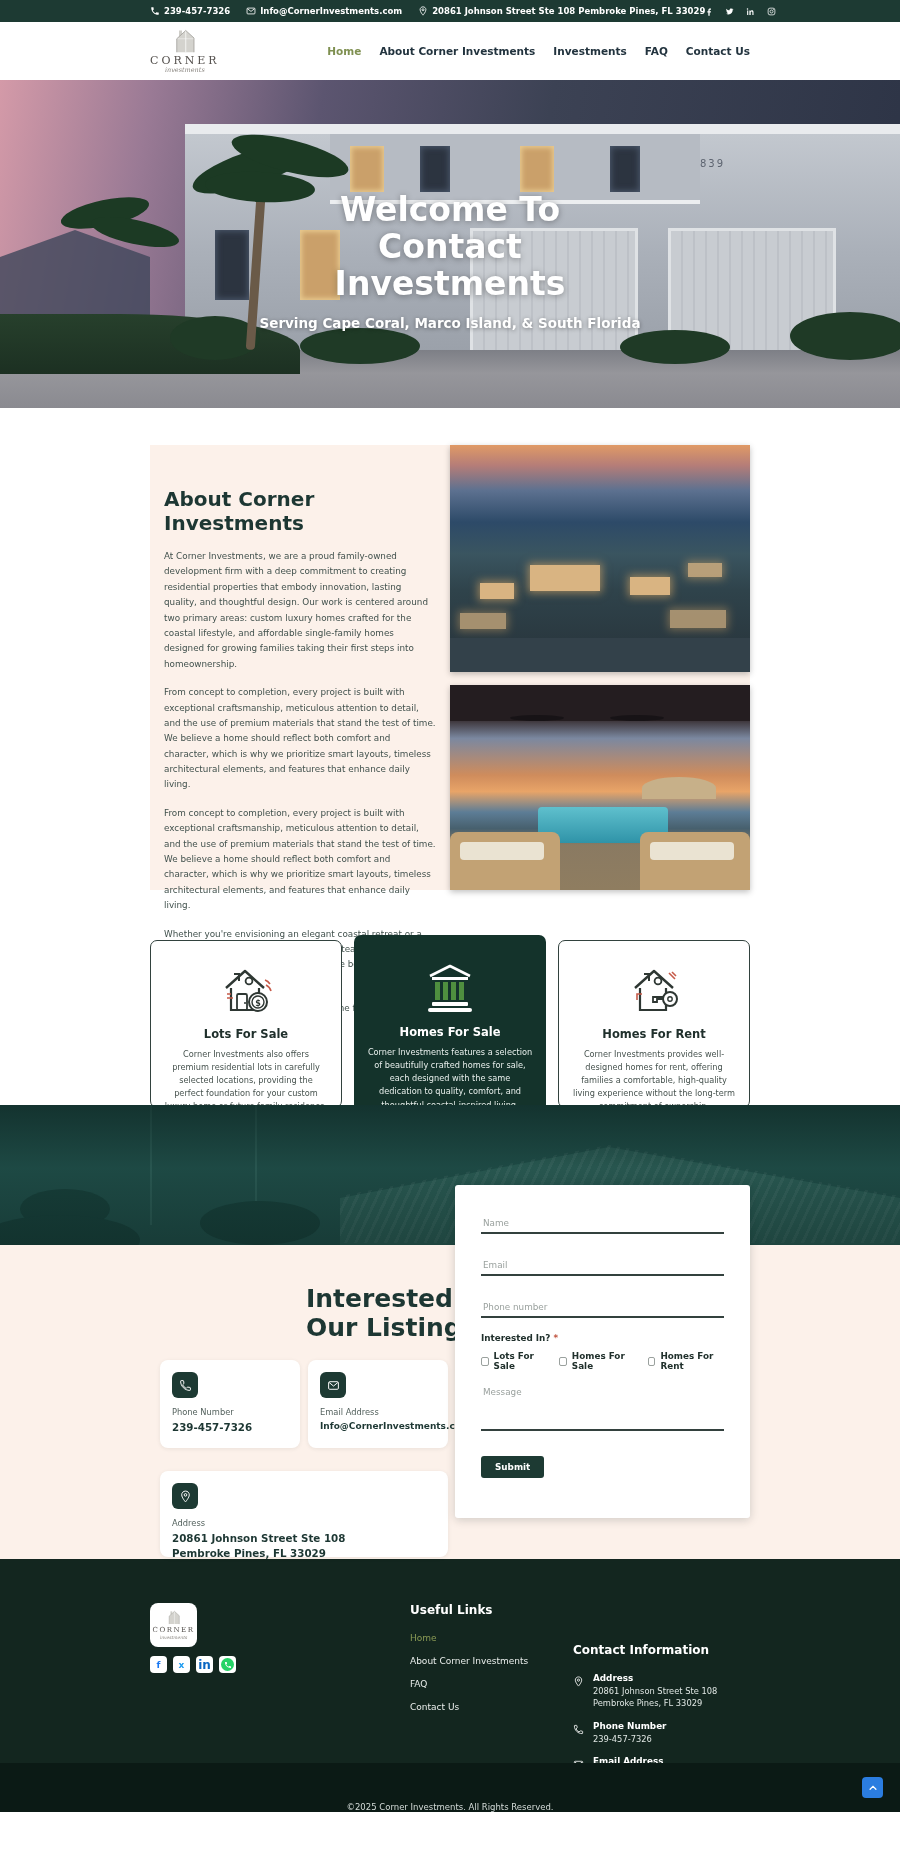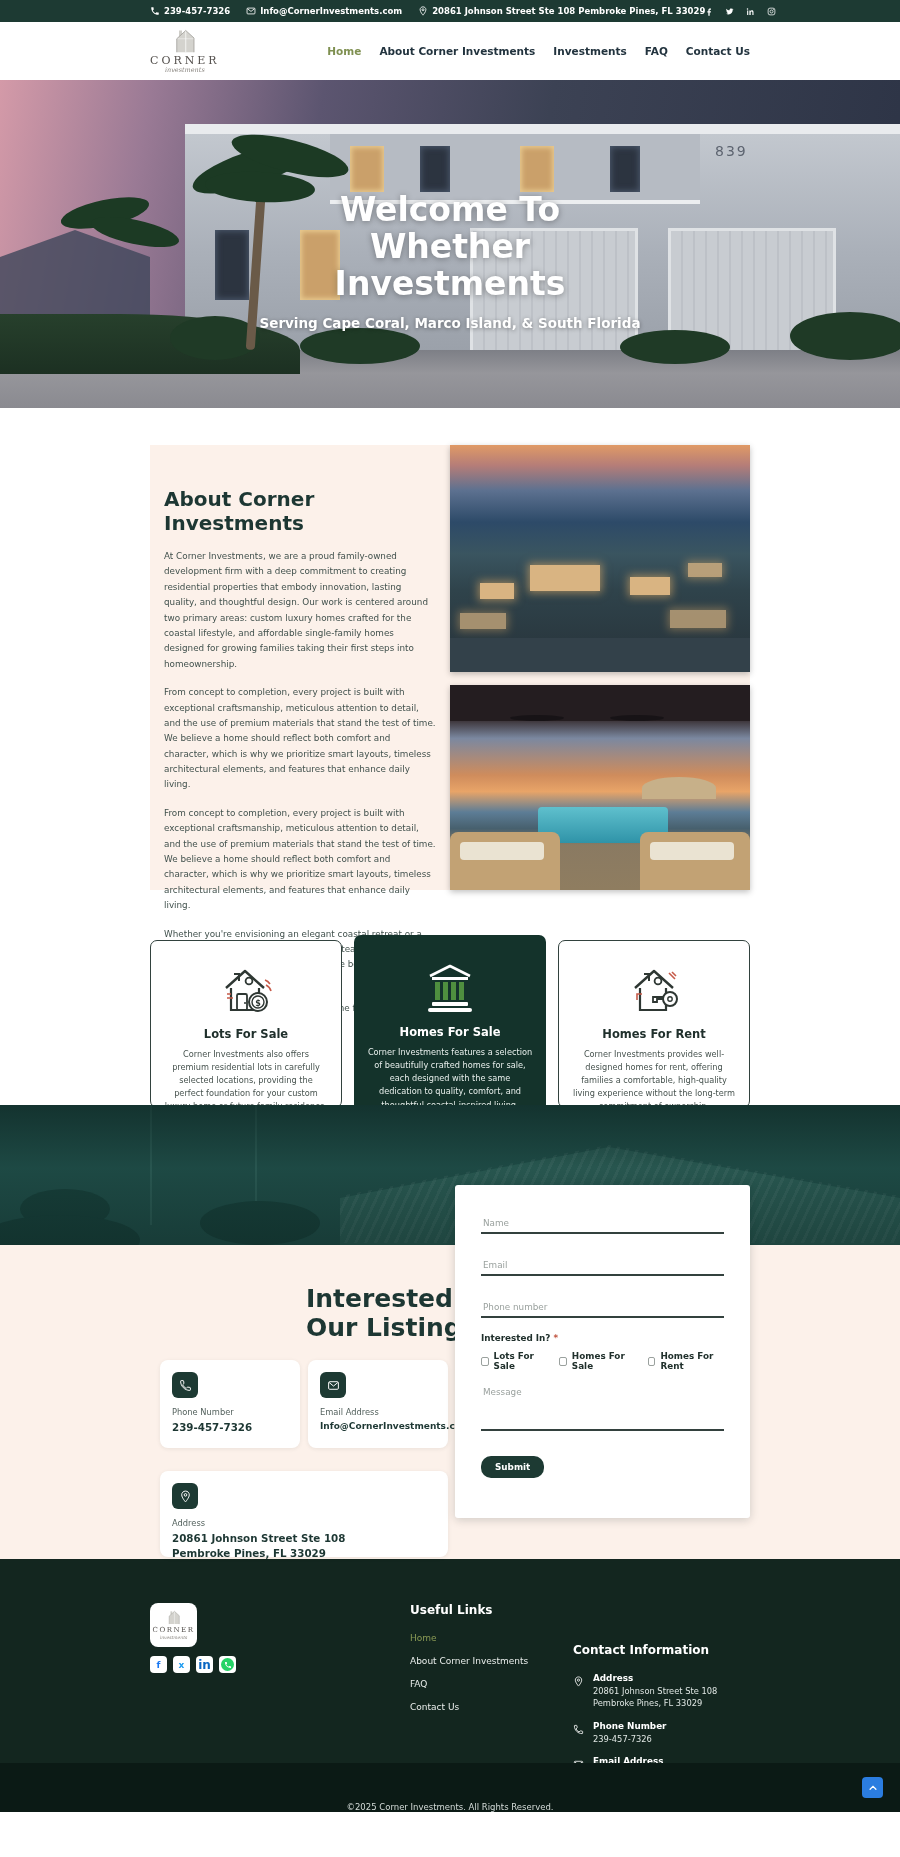--- a/index.html
+++ b/index.html
@@ -42,21 +42,21 @@
              background:linear-gradient(180deg,#7d7f86 0%,#96969b 40%,#8a8a90 100%); }
   .h-lawn { position:absolute; left:0; bottom:34px; width:300px; height:60px;
             background:linear-gradient(180deg,#27402c,#1c3022); border-radius:0 60% 0 0; }
   .h-bush { position:absolute; bottom:48px; background:#1f3a26; border-radius:50%; }
   .h-palm-trunk { position:absolute; left:252px; top:90px; width:9px; height:180px; background:#6a5a48; border-radius:4px; transform:rotate(4deg); }
   .h-frond { position:absolute; background:#1c3a24; border-radius:50%; }
   .h-smallhouse { position:absolute; left:0px; top:150px; width:150px; height:90px; background:#3f465a; clip-path:polygon(0 30%,50% 0,100% 30%,100% 100%,0 100%); opacity:.8; }
   .hero-overlay { position:absolute; inset:0; display:flex; flex-direction:column; align-items:center; padding-top:112px; text-align:center; }
   .hero-title { color:#fff; font-size:33px; font-weight:bold; line-height:1.12; width:360px; text-shadow:0 1px 6px rgba(0,0,0,.35); }
   .hero-sub { color:#fff; font-size:13.5px; font-weight:bold; margin-top:12px; text-shadow:0 1px 4px rgba(0,0,0,.4); }
-  .h-num { position:absolute; left:700px; top:63px; color:#5d6470; font-size:14px; letter-spacing:2px;margin-left:15px; }
+  .h-num { position:absolute; left:700px; top:78px; color:#5d6470; font-size:10px; letter-spacing:2px; }
 
   
   .about-wrap { height:482px; padding-top:37px; background:#fff; }
   .about { width:600px; height:445px; margin:0 auto; background:#fcf1ea; display:flex; }
   .about-text { width:300px; padding:42px 14px 0 14px; }
   .about-title { color:#1d3733; font-size:20px; font-weight:bold; margin-bottom:14px; }
   .about-text p { color:#41514d; font-size:8.8px; line-height:1.75; margin-bottom:13px; }
   .about-photos { width:300px; display:flex; flex-direction:column; gap:13px; }
   .photo { width:300px; position:relative; overflow:hidden; box-shadow:0 2px 6px rgba(0,0,0,.25); }
   .photo1 { height:227px; background:linear-gradient(180deg,#e09a66 0%,#b57d78 9%,#5d7190 20%,#2d4a68 34%,#3a5560 48%,#2f434b 64%,#273239 100%); }
@@ -105,21 +105,21 @@
      font-family:"DejaVu Sans","Liberation Sans",sans-serif; font-size:8.8px; color:#33413e; padding:2px 2px 4px; }
   .field input::placeholder, .field textarea::placeholder { color:#9aa19e; }
   .field { margin-bottom:19px; }
   .int-label { font-size:8.8px; font-weight:bold; color:#20302c; margin:-4px 0 8px; }
   .int-label .req { color:#c0533f; }
   .checks { display:flex; gap:14px; margin-bottom:14px; }
   .check { display:flex; align-items:center; gap:5px; cursor:pointer; }
   .cb { width:9px; height:9px; border:1.4px solid #9aa19e; border-radius:2px; background:#fff; }
   .check span.cl { font-size:8.8px; color:#20302c; font-weight:bold; }
   .field.msg textarea { height:46px; resize:none; }
-  .submit-btn { background:#1d3a33; color:#fff; border:none; border-radius:10px; font-size:8.8px; font-weight:bold;
+  .submit-btn { background:#1d3a33; color:#fff; border:none; border-radius:3px; font-size:8.8px; font-weight:bold;
      padding:6px 14px; margin-top:2px; cursor:pointer; font-family:"DejaVu Sans","Liberation Sans",sans-serif; }
 
   
   .footer { height:204px; background:#13261f; }
   .footer-inner { width:600px; margin:0 auto; display:flex; padding-top:44px; }
   .fcol1 { width:260px; }
   .flogo { width:47px; height:44px; background:#fff; border-radius:8px; display:flex; flex-direction:column; align-items:center; justify-content:center; }
   .flogo .logo-name { font-size:7px; letter-spacing:1.5px; }
   .flogo .logo-script { font-size:4.5px; }
   .fsocial { display:flex; gap:6px; margin-top:9px; }
@@ -239,21 +239,21 @@
       <div class="h-bush" style="left:620px;width:110px;height:34px;bottom:44px;"></div>
       <div class="h-bush" style="left:790px;width:120px;height:48px;"></div>
       <div class="h-palm-trunk"></div>
       <div class="h-frond" style="left:190px;top:72px;width:120px;height:34px;transform:rotate(-18deg);"></div>
       <div class="h-frond" style="left:230px;top:60px;width:120px;height:32px;transform:rotate(14deg);"></div>
       <div class="h-frond" style="left:205px;top:92px;width:110px;height:30px;transform:rotate(3deg);"></div>
       <div class="h-frond" style="left:60px;top:120px;width:90px;height:26px;transform:rotate(-12deg);"></div>
       <div class="h-frond" style="left:90px;top:140px;width:90px;height:24px;transform:rotate(12deg);"></div>
     </div>
     <div class="hero-overlay">
-      <div class="hero-title">Welcome To Whether Investments</div>
+      <div class="hero-title">Welcome To Contact Investments</div>
       <div class="hero-sub">Serving Cape Coral, Marco Island, &amp; South Florida</div>
     </div>
   </section>
 
   <div class="about-wrap">
     <div class="about">
       <div class="about-text">
         <h2 class="about-title">About Corner Investments</h2>
         <p>At Corner Investments, we are a proud family-owned development firm with a deep commitment to creating residential properties that embody innovation, lasting quality, and thoughtful design. Our work is centered around two primary areas: custom luxury homes crafted for the coastal lifestyle, and affordable single-family homes designed for growing families taking their first steps into homeownership.</p>
         <p>From concept to completion, every project is built with exceptional craftsmanship, meticulous attention to detail, and the use of premium materials that stand the test of time. We believe a home should reflect both comfort and character, which is why we prioritize smart layouts, timeless architectural elements, and features that enhance daily living.</p>

